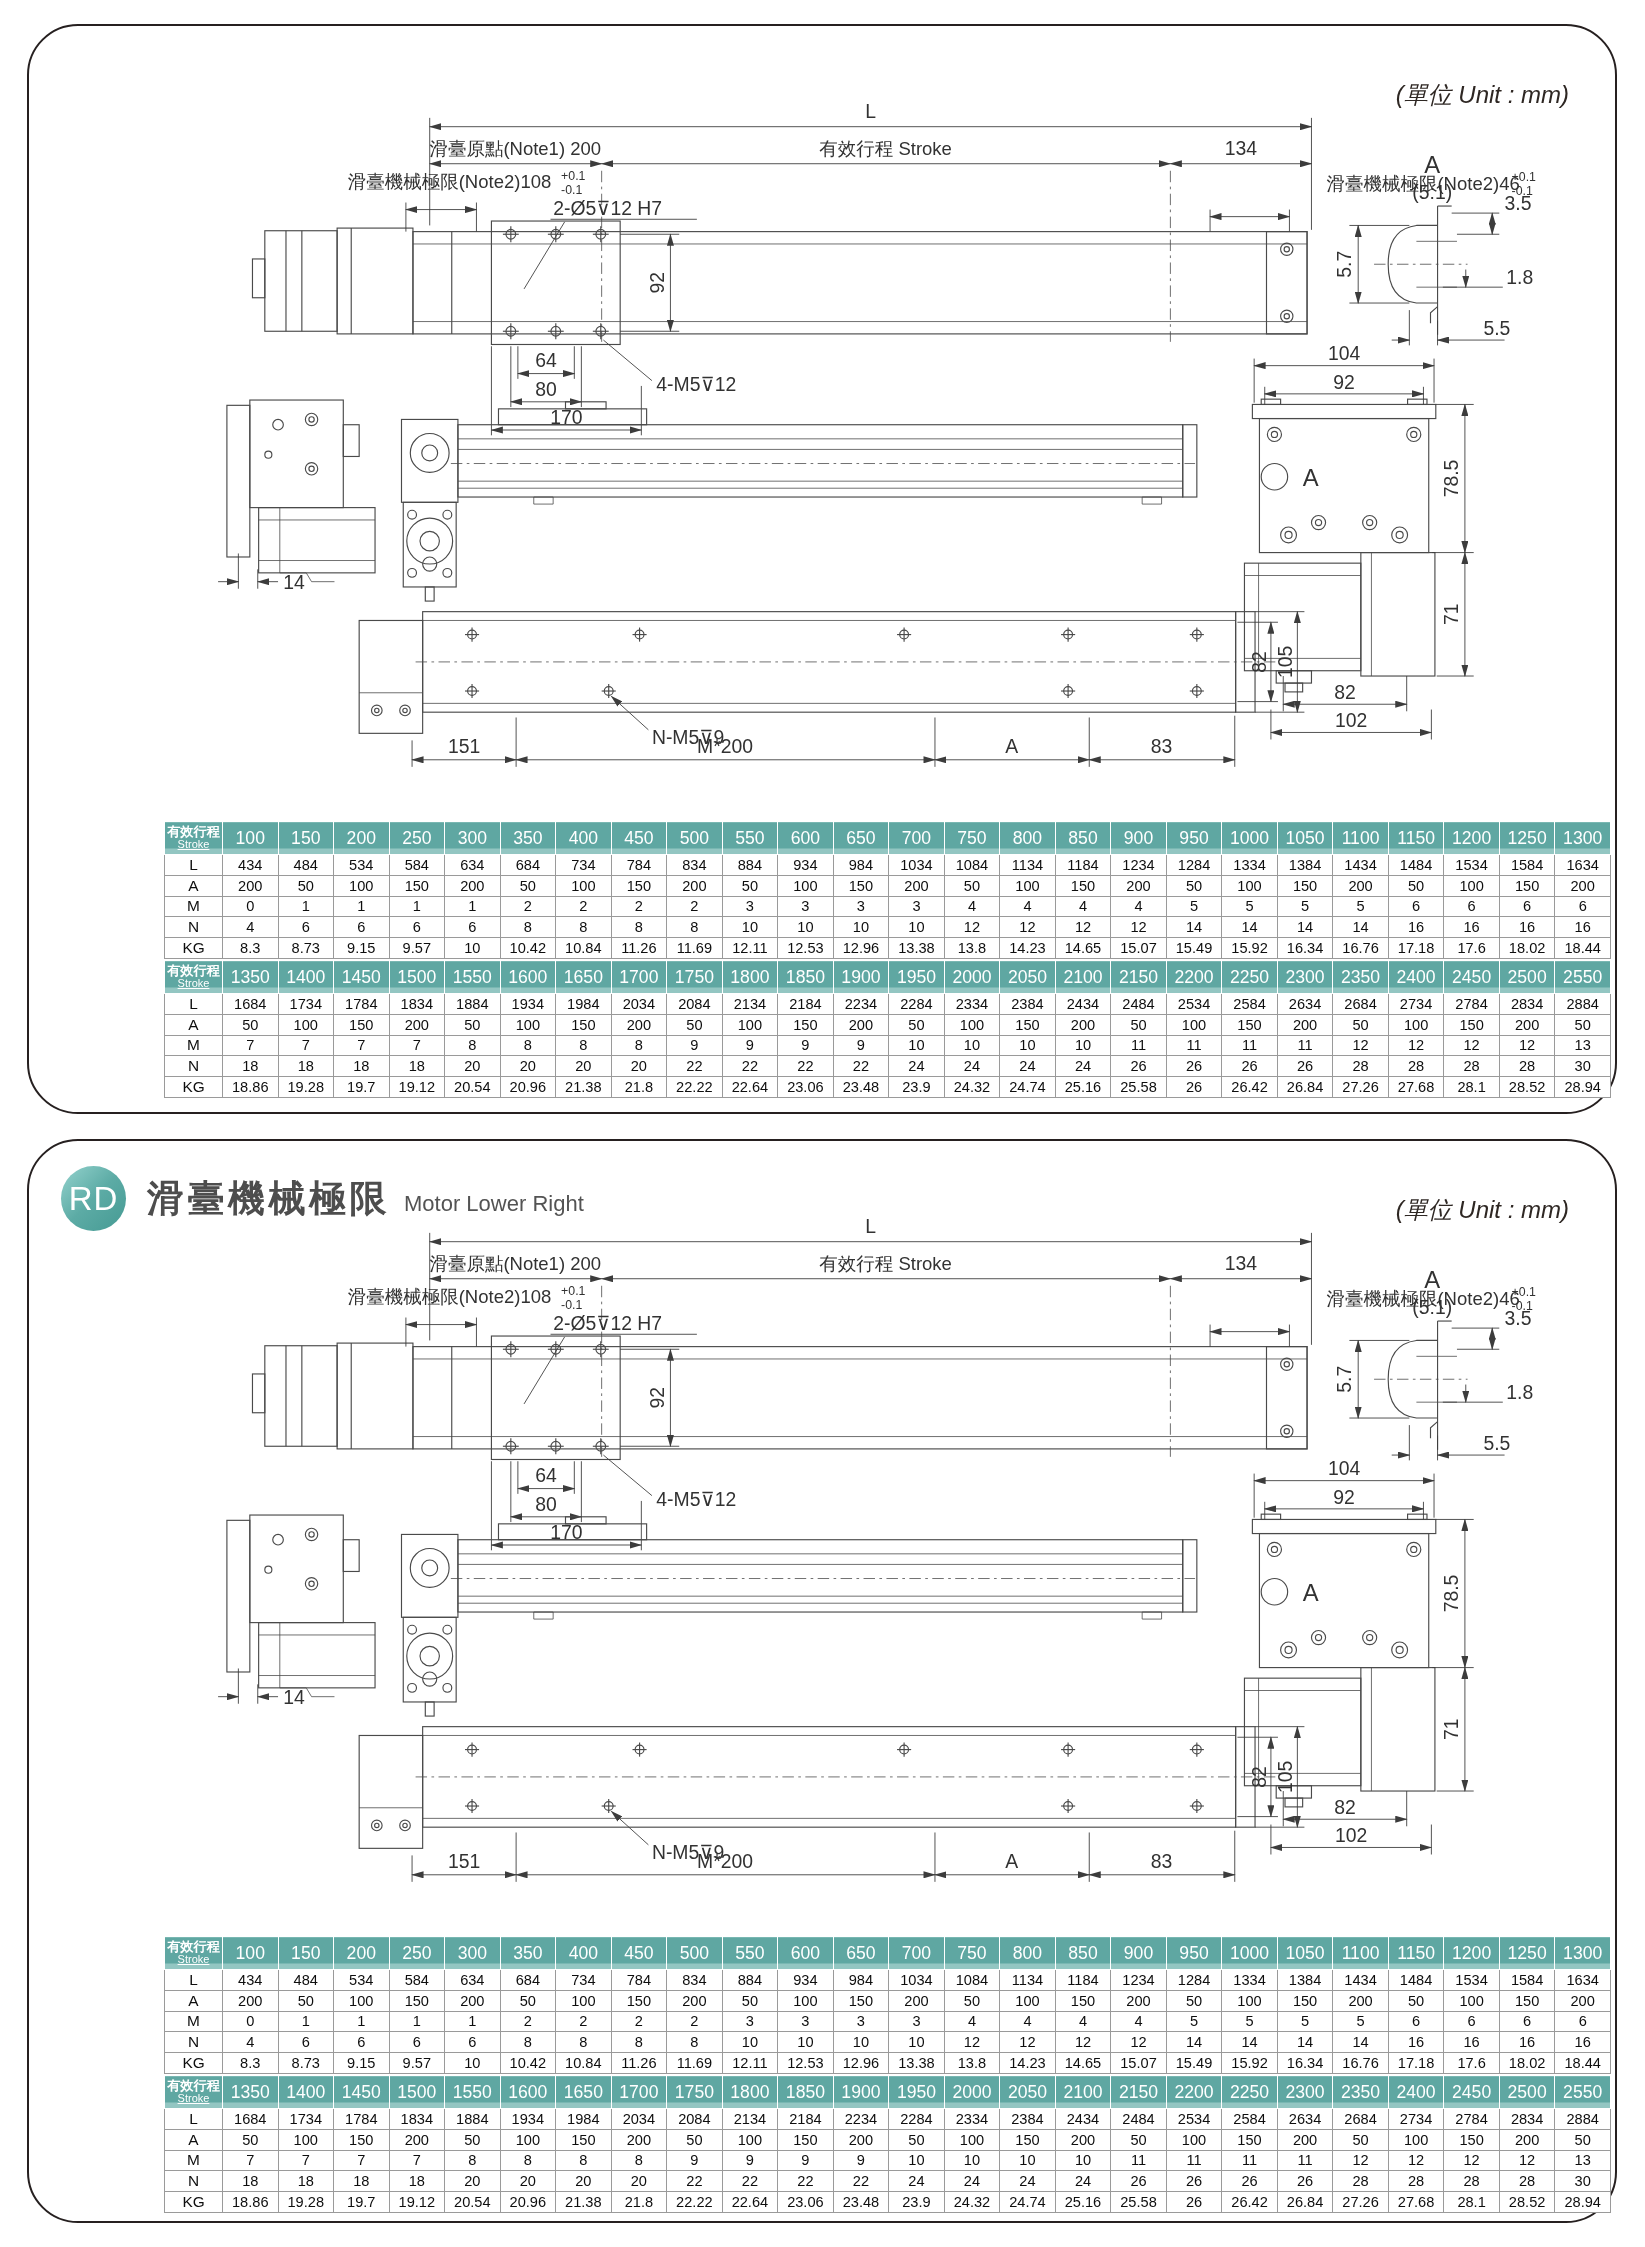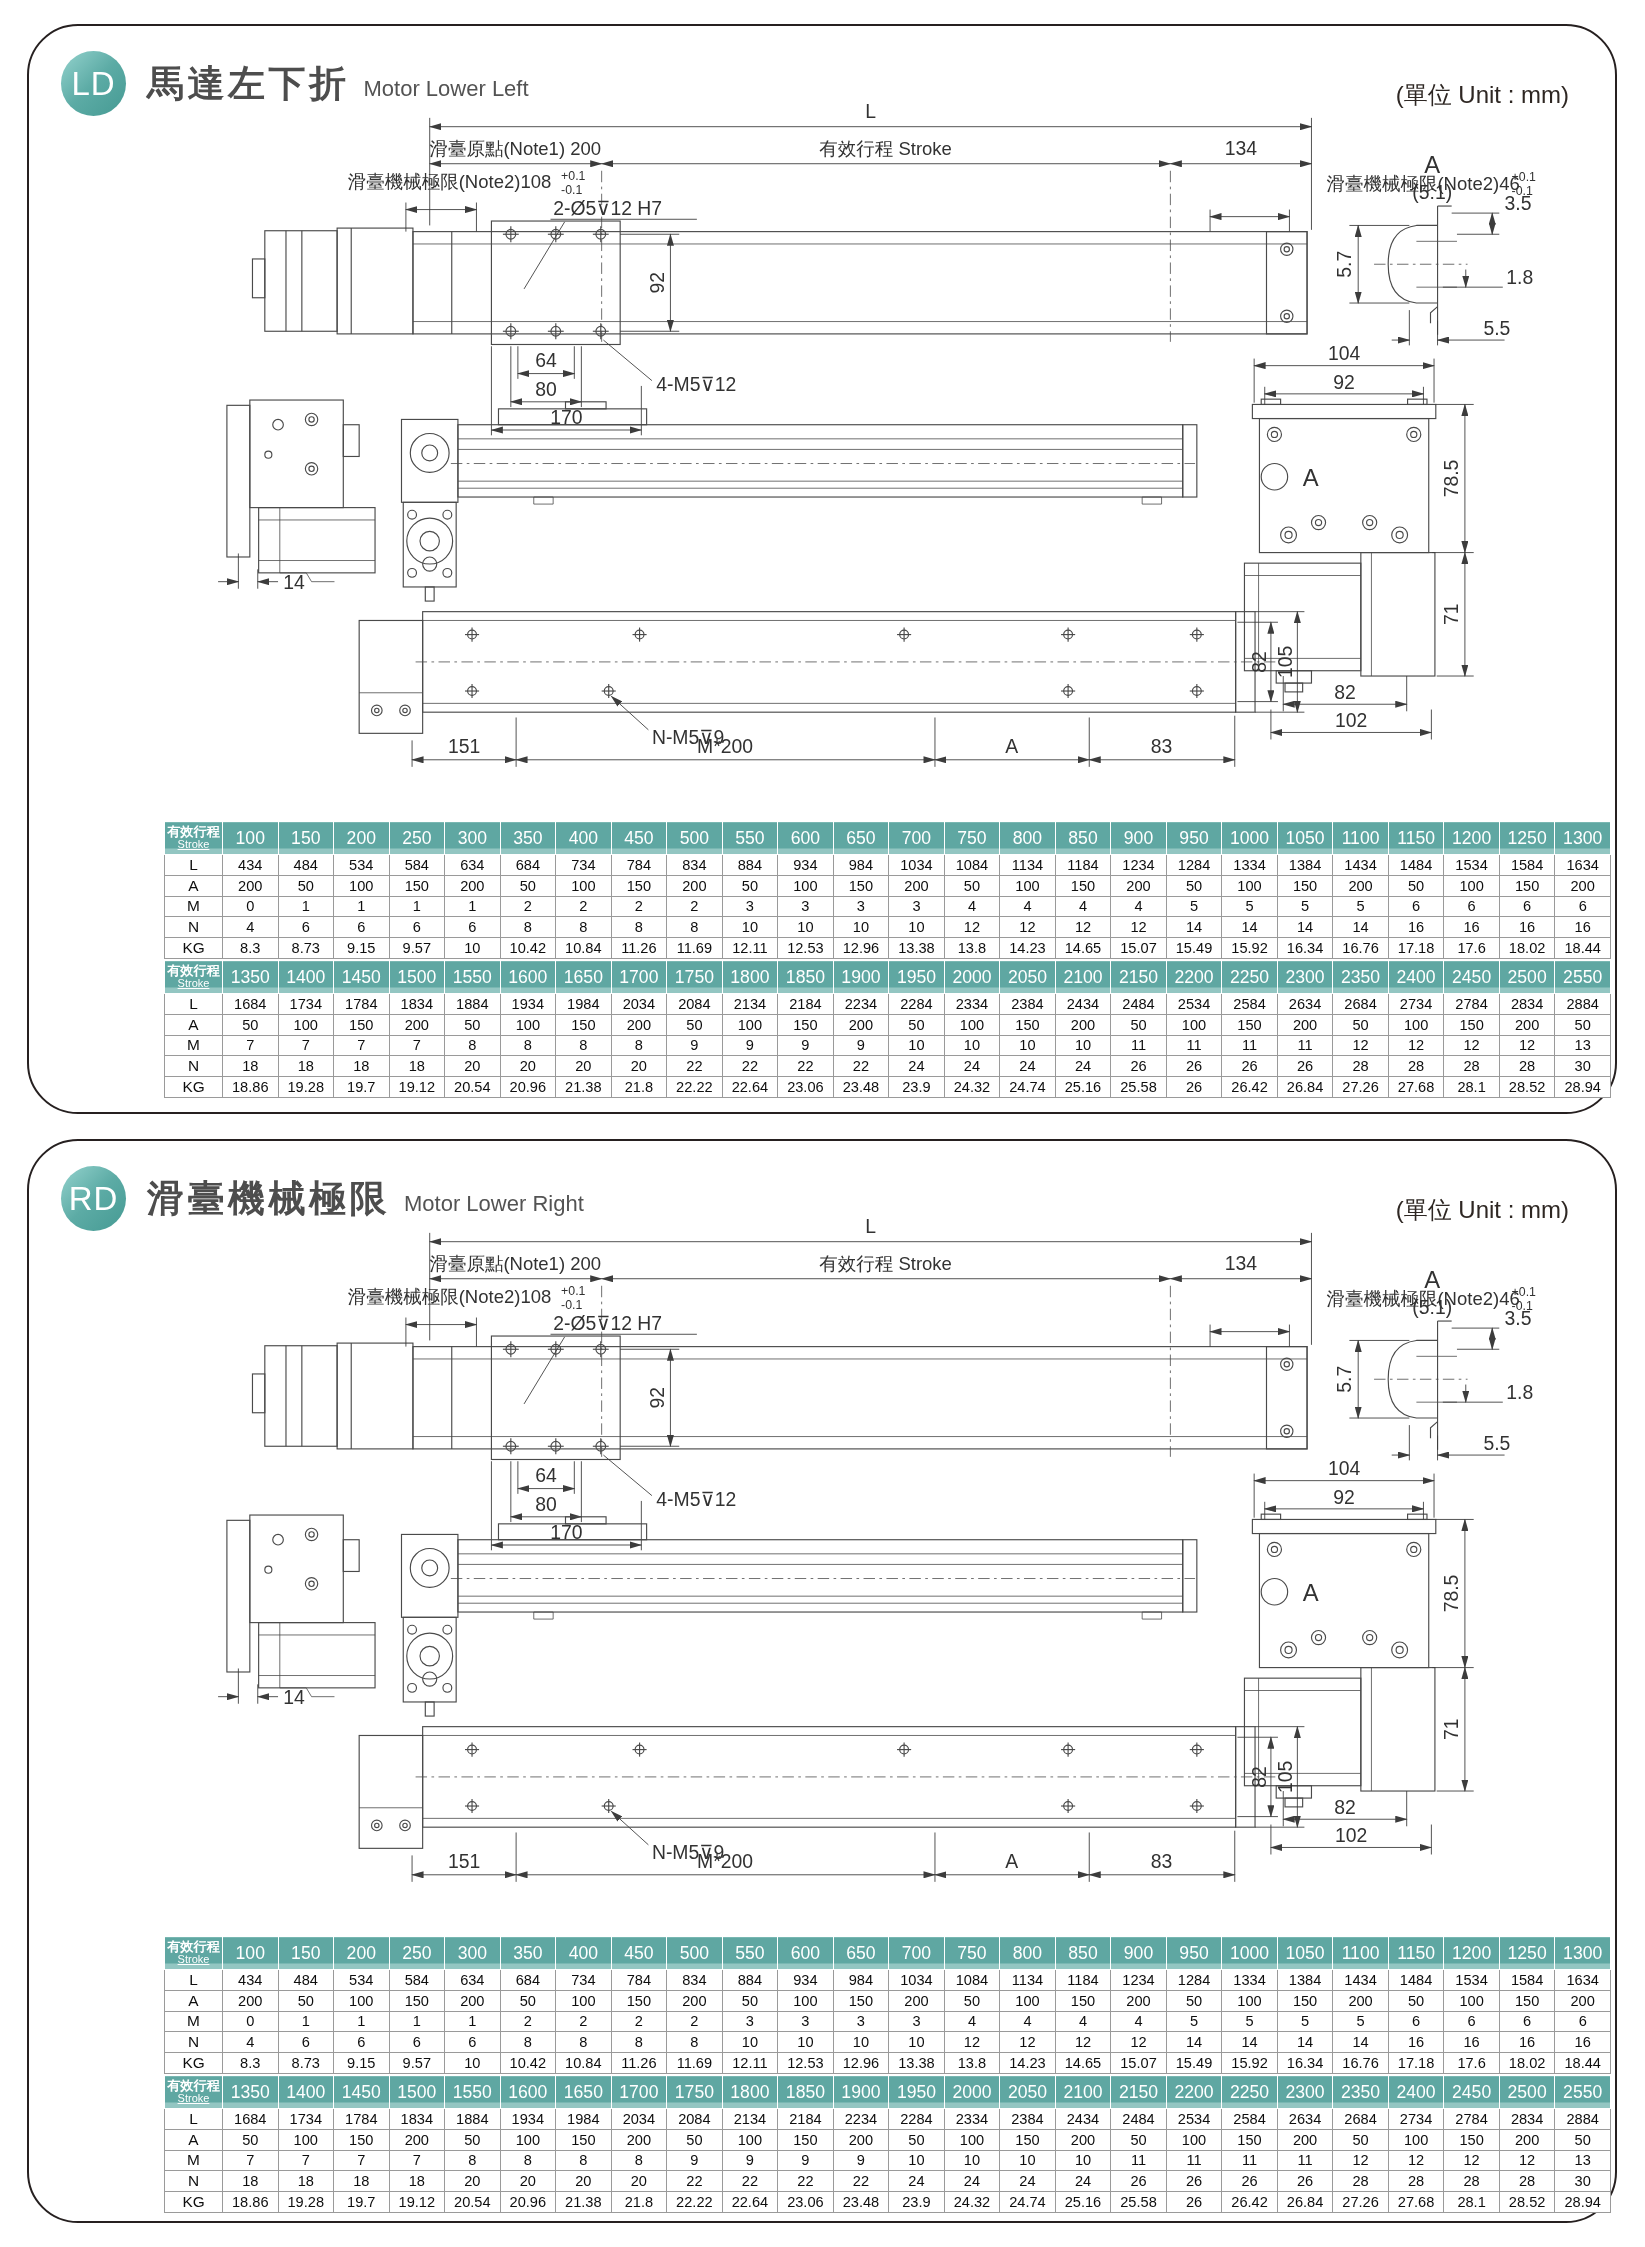--- a/index.html
+++ b/index.html
@@ -9,21 +9,21 @@
   .panel { position:absolute; left:27px; width:1590px; background:#fff; border:2.6px solid #262020; border-radius:51px; }
   #panel-0 { top:24px;  height:1090px; }
   #panel-1 { top:1139px; height:1084px; }
   .sec-header { position:absolute; top:25px; left:32px; display:flex; align-items:center; }
   .badge { width:65px; height:65px; border-radius:50%;
            background:linear-gradient(135deg,#95d3ce 0%,#5cab a5 50%,#459a93 100%);
            background:linear-gradient(135deg,#95d3ce 0%,#5caba5 50%,#459a93 100%);
            color:#fff; font-size:33px; display:flex; align-items:center; justify-content:center; letter-spacing:0.9px; }
   .title-zh { font-size:37px; color:#4d4d4d; letter-spacing:3.5px; margin-left:21px; }
   .title-en { font-size:22px; color:#535353; margin-left:14px; padding-top:10.6px; }
-  .unit-label { position:absolute; right:46px; top:53px; font-size:24px; color:#2e2723; }
+  .unit-label { position:absolute; right:46px; top:53px; font-size:24px; color:#2e2723;font-style:italic; }
   .drawing-slot { position:absolute; top:76px; left:8px; width:1579px; height:701px; }
   .drawing-slot svg { width:1579px; height:701px; display:block; }
   .table-slot { position:absolute; left:107px; width:1450px; }
   .ts-0 { top:795px; } .ts-1 { top:934px; }
 
   table.stroke-table { border-collapse:collapse; table-layout:fixed; width:1447px; background:#fff;margin-left:28px; }
   table.stroke-table th {
       background:linear-gradient(#5fa7a2 82%, #93c6c2 82%);
       color:#fff; font-weight:normal; font-size:17.6px; height:33px;
       border:1.8px solid #fff; padding:0; }
@@ -42,25 +42,20 @@
   .dash { stroke-dasharray:13 5 3 5; stroke-width:0.9 !important; }
   svg text { fill:#323232; font-family:"Liberation Sans",sans-serif; }
   .tzh { font-size:21px; } .tnum { font-size:22px; } .tsm { font-size:14px; } .tbig { font-size:27px; }
 </style>
 </head>
 <body>
 
 <div class="page">
 
   <section class="panel" id="panel-0">
-    <header class="sec-header">
-      <div class="badge">LD</div>
-      <h2 class="title-zh">馬達左下折</h2>
-      <span class="title-en">Motor Lower Left</span>
-    </header>
     <span class="unit-label">(單位 Unit : mm)</span>
     <div class="drawing-slot">
 <svg viewBox="0 0 1790 795" xmlns="http://www.w3.org/2000/svg">
   <defs>
     <marker id="ae" orient="auto" markerWidth="14" markerHeight="8" refX="13" refY="4" markerUnits="userSpaceOnUse">
               <path d="M0,0 L14,4 L0,8 Z" fill="#3c3c3c" stroke="none"></path>
             </marker>
     <marker id="as" orient="auto" markerWidth="14" markerHeight="8" refX="1" refY="4" markerUnits="userSpaceOnUse">
               <path d="M14,0 L0,4 L14,8 Z" fill="#3c3c3c" stroke="none"></path>
             </marker>

